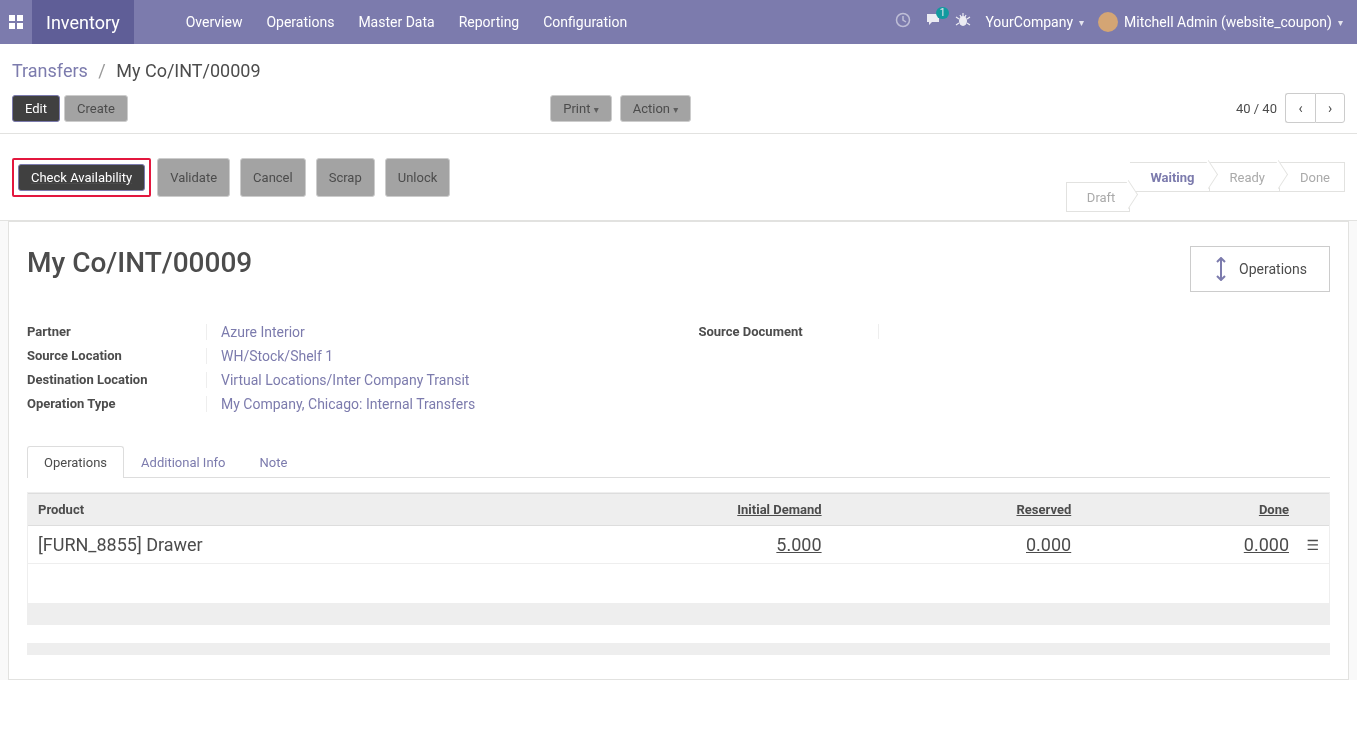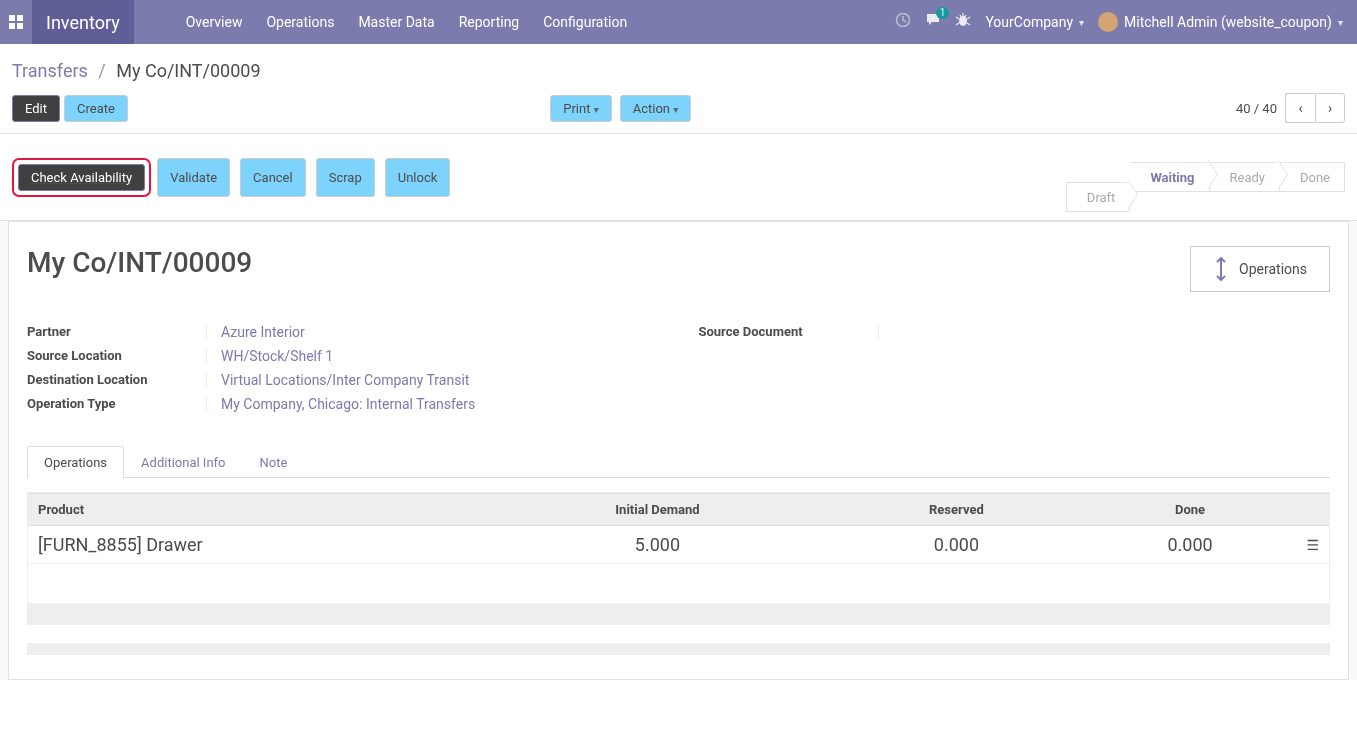--- a/index.html
+++ b/index.html
@@ -18,34 +18,34 @@
 .caret { font-size: 10px; opacity: 0.8; }
 .avatar { width: 20px; height: 20px; border-radius: 50%; background: #d4a574; display: inline-block; }
 
 
 .control-panel { border-bottom: 1px solid #e2e2e0; padding: 8px 12px 0; background: #fff; }
 .cp-top { display: flex; align-items: flex-end; padding: 8px 0 6px; }
 .breadcrumb { font-size: 18px; color: #4c4c4c; }
 .breadcrumb a { color: #7c7bad; text-decoration: none; }
 .breadcrumb .sep { color: #999; margin: 0 6px; }
 .cp-bottom { display: flex; align-items: center; padding: 6px 0 10px; }
-.btn { border: 1px solid #ccc; background: #7dd3fc; padding: 5px 12px; font-size: 13px; border-radius: 3px; cursor: pointer; color: #4c4c4c; }
+.btn { border: 1px solid #ccc; background: #a3a3a3; padding: 5px 12px; font-size: 13px; border-radius: 3px; cursor: pointer; color: #4c4c4c; }
 .btn-primary { background: #404040; color: #fff; border-color: #7c7bad; }
 .btn + .btn { margin-left: 4px; }
 .cp-center { margin-left: auto; margin-right: auto; display: flex; gap: 4px; padding-left:150px;}
 .pager { margin-left: auto; display: flex; align-items: center; gap: 8px; }
 .pager-btns { display: flex; }
 .pager-btn { border: 1px solid #ccc; background: #fff; width: 30px; height: 30px; display: flex; align-items: center; justify-content: center; cursor: pointer; font-size: 14px; }
 .pager-btn:first-child { border-right: none; border-radius: 3px 0 0 3px; }
 .pager-btn:last-child { border-radius: 0 3px 3px 0; }
 
 
 .statusbar-row { display: flex; align-items: center; border-bottom: 1px solid #e2e2e0; padding: 8px 12px; position: relative; }
 .action-buttons { display: flex; gap: 6px; }
-.highlight-box { border: 2px solid #e3173e; padding: 4px; border-radius: 7px; display: inline-flex; text-decoration: underline; }
+.highlight-box { border: 2px solid #e3173e; padding: 4px; border-radius: 2px; display: inline-flex; text-decoration: underline; }
 .statusbar { margin-left: auto; display: flex; align-items: center; }
 .status-step { padding: 6px 14px 6px 20px; color: #aaa; font-size: 13px; position: relative; border: 1px solid #e2e2e0; border-left: none; background: #fff; height: 30px; display:flex; align-items:center;}
 .status-step:first-child { border-left: 1px solid #e2e2e0; margin-top: 40px; }
 .status-step.active { color: #7c7bad; font-weight: bold; }
 .status-step::after { content: ""; position: absolute; right: -8px; top: 3px; width: 16px; height: 16px; border-top: 1px solid #e2e2e0; border-right: 1px solid #e2e2e0; transform: rotate(45deg) skew(12deg,12deg); background: #fff; z-index: 1; }
 .status-step:last-child::after { display: none; }
 
 
 .sheet-bg { background: #f9f9f9; padding: 0; }
 .sheet { background: #fff; border: 1px solid #e2e2e0; margin: 0 8px; padding: 24px 18px; }
@@ -64,21 +64,21 @@
 
 
 .tabs { display: flex; border-bottom: 1px solid #ddd; margin-top: 30px; }
 .tab { padding: 8px 16px; color: #7c7bad; cursor: pointer; font-size: 13px; border: 1px solid transparent; border-bottom: none; margin-bottom: -1px; }
 .tab.active { color: #4c4c4c; border-color: #ddd; background: #fff; border-radius: 3px 3px 0 0; }
 
 
 .table-wrap { margin-top: 14px; border: 1px solid #eee;}
 table { width: 100%; border-collapse: collapse; }
 th { background: #eee; text-align: left; padding: 8px 10px; font-weight: bold; font-size: 13px; color: #4c4c4c; border-top: 1px solid #ddd; border-bottom: 1px solid #ddd;}
-th.num, td.num { text-align: center; }
+th.num, td.num { text-align: right; text-decoration: underline; }
 td { padding: 8px 10px; font-size: 18px; border-bottom: 1px solid #eee; }
 .list-icon { text-align: right; padding-left: 4px; font-size: 14px; cursor:pointer;}
 tfoot td { background: #eee; height: 20px; padding:4px; border:none;}
 .spacer-row td { height: 40px; border-bottom: 1px solid #eee; }
 </style>
 </head>
 <body>
 
 <div class="navbar">
   <div class="nav-apps">

